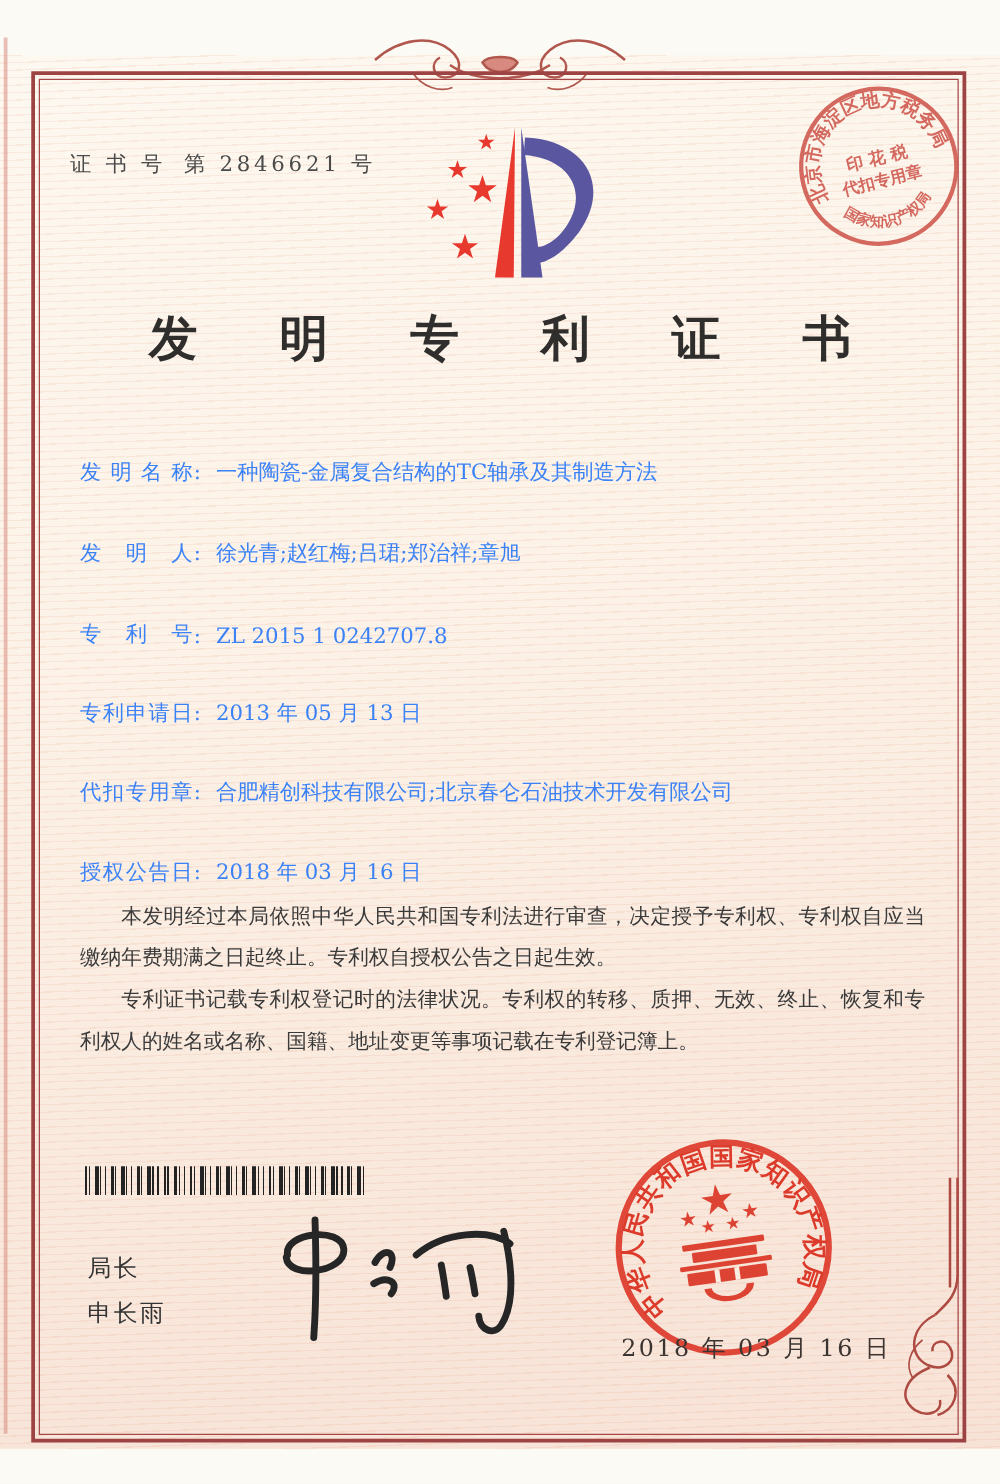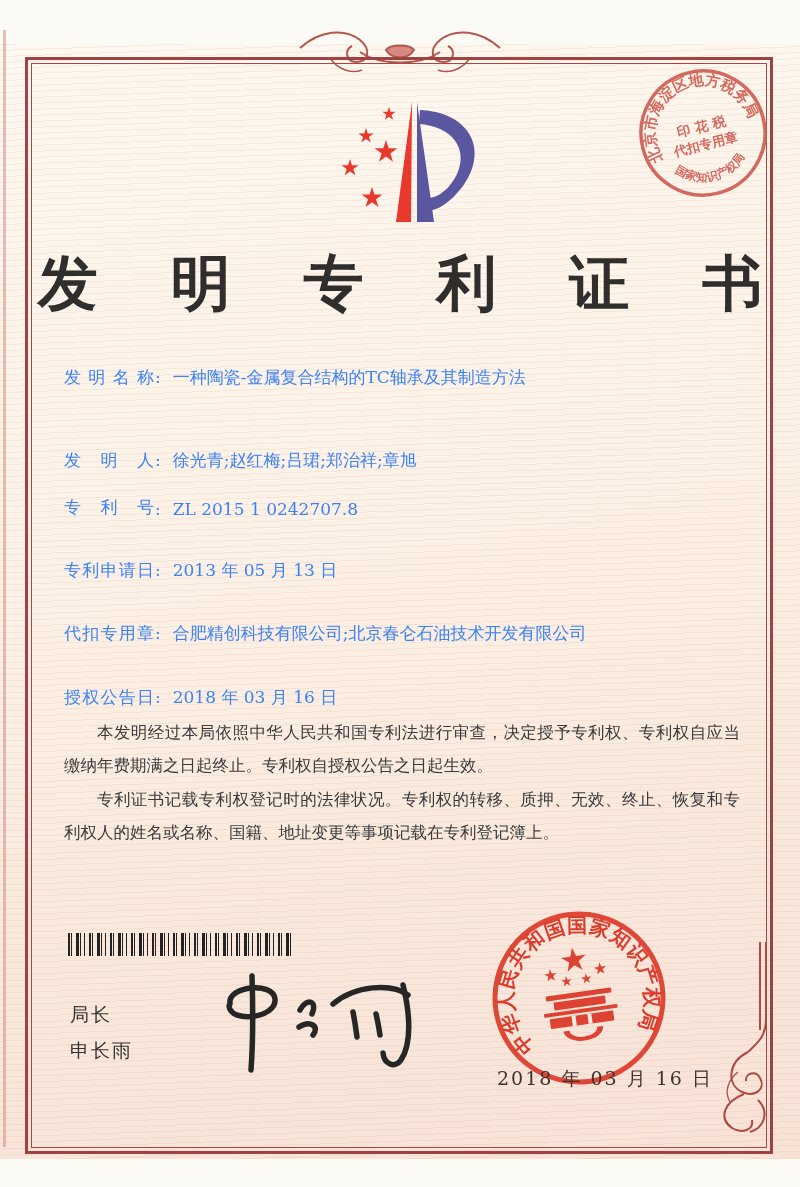--- a/index.html
+++ b/index.html
@@ -13,27 +13,27 @@
       linear-gradient(168deg,#fdf8f0 0%,#fcf2e7 40%,#f9e8dc 75%,#f7e2d6 100%);}
   .edge-strip{position:absolute;left:3px;top:30px;bottom:40px;width:3px;background:#d98a80;opacity:.55;}
 
   
   .frame{position:absolute;left:25px;right:27px;top:57px;bottom:33px;border:3px solid #9e4343;}
   .frame-inner{position:absolute;inset:3px;border:1px solid #a64848;}
 
   .cert-no{position:absolute;left:56px;top:120px;font-size:17px;color:#4a4a4a;letter-spacing:3px;}
   .cert-no .num{margin-left:6px;}
 
-  .title{position:absolute;left:0;right:0;top:244px;text-align:center;font-size:60px;font-weight:600;
+  .title{position:absolute;left:0;right:0;top:244px;text-align:center;font-size:39px;font-weight:600;
     color:#2f2e2c;letter-spacing:26px;text-indent:26px;}
 
   .field{position:absolute;left:64px;right:56px;font-size:17px;color:#3b82f6;white-space:nowrap;}
   .field .lab{display:inline-block;width:90px;text-align:justify;text-align-last:justify;vertical-align:bottom;}
   .field .colon{margin:0 12px 0 1px;}
-  .f0{top:366px}.f1{top:449px}.f2{top:496px}.f3{top:559px}.f4{top:622px}.f5{top:686px}
+  .f0{top:366px}.f1{top:431px}.f2{top:496px}.f3{top:559px}.f4{top:622px}.f5{top:686px}
 
   .body-text{position:absolute;left:64px;right:60px;top:716px;font-size:16.5px;color:#3a3a3a;
     text-align:justify;line-height:2.02;}
   .body-text p{margin:0;text-indent:2em;}
 
   .barcode{position:absolute;left:68px;top:933px;width:224px;height:23px;
     background:repeating-linear-gradient(90deg,
       #232323 0 2px, rgba(0,0,0,0) 2px 3px,
       #232323 3px 4px, rgba(0,0,0,0) 4px 8px,
       #232323 8px 11px, rgba(0,0,0,0) 11px 12px,
@@ -79,20 +79,24 @@
     <g stroke="#ad4a42" fill="none" stroke-width="2">
       <path d="M62 0 L62 88"></path>
       <path d="M68 0 L68 78 C68 95 58 102 50 110"></path>
       <path d="M50 110 C30 120 28 142 44 150 C58 156 68 146 62 136 C58 128 47 131 48 139"></path>
       <path d="M46 152 C26 160 20 176 34 186 C44 192 56 188 54 178"></path>
       <path d="M60 158 C72 170 66 186 52 190"></path>
       <path d="M40 130 C30 138 26 150 32 160" stroke-width="1.3"></path>
     </g>
   </svg>
 
+  <div class="cert-no">
+    <span>证 书 号</span>
+    <span class="num">第 2846621 号</span>
+  </div>
 
   <svg class="logo" width="160" height="130" viewBox="0 0 160 130">
     <defs>
       <path id="star" d="M0,-1 L0.224,-0.309 0.951,-0.309 0.363,0.118 0.588,0.809 0,0.382 -0.588,0.809 -0.363,0.118 -0.951,-0.309 -0.224,-0.309 Z"></path>
     </defs>
     <g fill="#e8392e">
       <use href="#star" transform="translate(59,18) scale(7)"></use>
       <use href="#star" transform="translate(36,40) scale(8)"></use>
       <use href="#star" transform="translate(56,56) scale(12)"></use>
       <use href="#star" transform="translate(20,72) scale(9)"></use>

